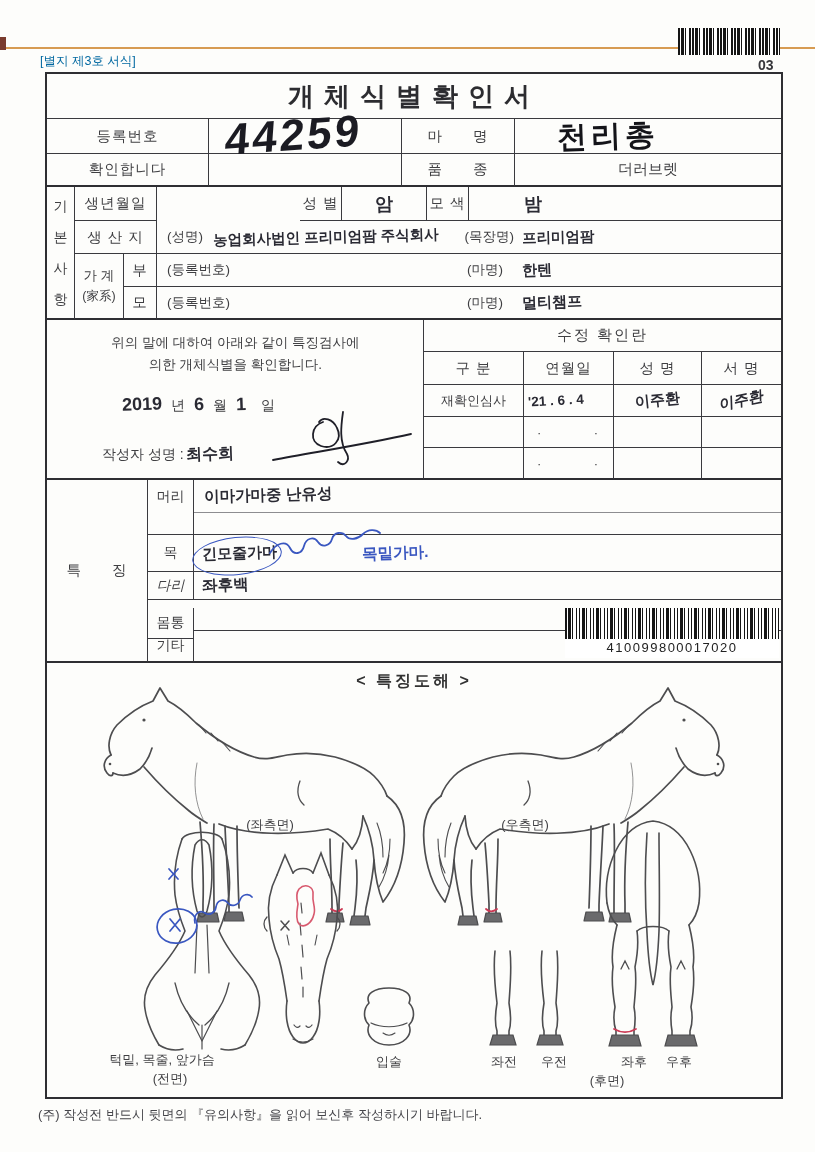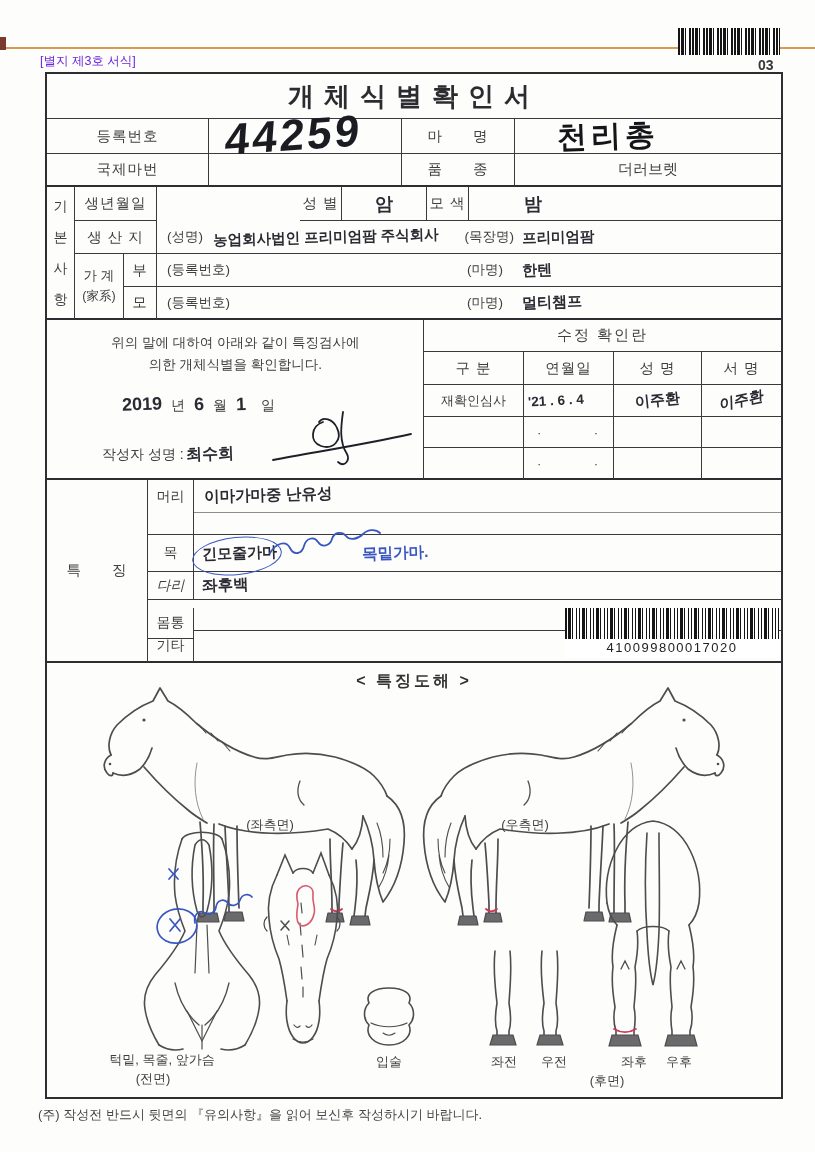--- a/index.html
+++ b/index.html
@@ -30,35 +30,35 @@
 </head>
 <body>
 
 <div id="doc">
 
   <div class="abs" style="left:0;top:47px;width:815px;height:2px;background:#d79b52;"></div>
   <div class="abs" style="left:0;top:37px;width:6px;height:13px;background:#7a3b2e;"></div>
 
   <div class="abs bars" style="left:678px;top:28px;width:102px;height:27px;"></div>
 
-  <div class="abs" style="left:40px;top:53px;font-size:12.5px;color:#6d28d9;">[별지 제3호 서식]</div>
+  <div class="abs" style="left:40px;top:53px;font-size:12.5px;color:#0369a1;">[별지 제3호 서식]</div>
   <div class="abs" style="left:758px;top:57px;font-size:14px;font-weight:700;color:#38383c;">03</div>
 
   <div id="tbl">
 
     <div class="c ctr bb" style="left:0;top:0;width:734px;height:45px;">
       <span class="title">개체식별확인서</span>
     </div>
 
     <div class="c ctr br bb lbl" style="left:0;top:45px;width:162px;height:35px;">등록번호</div>
     <div class="c br bb" style="left:162px;top:45px;width:193px;height:35px;"></div>
     <div class="c ctr br bb lbl pre" style="left:355px;top:45px;width:113px;height:35px;">마      명</div>
     <div class="c bb" style="left:468px;top:45px;width:266px;height:35px;"></div>
 
-    <div class="c ctr br bb2 lbl" style="left:0;top:80px;width:162px;height:33px;">국제마번</div>
+    <div class="c ctr br bb2 lbl" style="left:0;top:80px;width:162px;height:33px;">확인합니다</div>
     <div class="c br bb2" style="left:162px;top:80px;width:193px;height:33px;"></div>
     <div class="c ctr br bb2 lbl pre" style="left:355px;top:80px;width:113px;height:33px;">품      종</div>
     <div class="c ctr bb2" style="left:468px;top:80px;width:266px;height:33px;font-size:15px;">더러브렛</div>
 
     <div class="abs hw" style="left:178px;top:36px;font-size:44px;font-weight:700;color:#1b1b22;transform:rotate(-4deg) skewX(-8deg);letter-spacing:3px;">44259</div>
     <div class="abs hw" style="left:510px;top:42px;font-size:30px;font-weight:800;color:#141419;transform:rotate(-2deg);letter-spacing:4px;">천리총</div>
 
     <div class="c ctr br bb2 vstack" style="left:0;top:113px;width:28px;height:133px;">
       <span>기</span>
       <span>본</span>
@@ -290,21 +290,21 @@
           <path d="M574,306 L578,298 L582,306 M630,306 L634,298 L638,306" stroke-width="1.3"></path>
           <path d="M565,372 L591,372 L594,383 L562,383 Z" fill="#6a6a6c" stroke-width="1.2"></path>
           <path d="M621,372 L647,372 L650,383 L618,383 Z" fill="#6a6a6c" stroke-width="1.2"></path>
           <path d="M567,366 C574,370 582,370 589,366" stroke="#cc3a55" stroke-width="1.8"></path>
         </g>
       </svg>
 
       <div class="abs" style="left:163px;top:153px;width:120px;text-align:center;font-size:13px;">(좌측면)</div>
       <div class="abs" style="left:418px;top:153px;width:120px;text-align:center;font-size:13px;">(우측면)</div>
       <div class="abs" style="left:25px;top:388px;width:180px;text-align:center;font-size:13px;">턱밑, 목줄, 앞가슴</div>
-      <div class="abs" style="left:16px;top:407px;width:180px;text-align:center;font-size:13px;">(전면)</div>
+      <div class="abs" style="left:33px;top:407px;width:180px;text-align:center;font-size:13px;">(전면)</div>
       <div class="abs" style="left:310px;top:390px;width:64px;text-align:center;font-size:13px;">입술</div>
       <div class="abs" style="left:435px;top:390px;width:44px;text-align:center;font-size:13px;">좌전</div>
       <div class="abs" style="left:485px;top:390px;width:44px;text-align:center;font-size:13px;">우전</div>
       <div class="abs" style="left:565px;top:390px;width:44px;text-align:center;font-size:13px;">좌후</div>
       <div class="abs" style="left:610px;top:390px;width:44px;text-align:center;font-size:13px;">우후</div>
       <div class="abs" style="left:518px;top:409px;width:84px;text-align:center;font-size:13px;">(후면)</div>
     </div>
   </div>
 
   <div class="abs" style="left:38px;top:1106px;width:740px;font-size:13px;color:#45454a;">(주) 작성전 반드시 뒷면의 『유의사항』을 읽어 보신후 작성하시기 바랍니다.</div>

